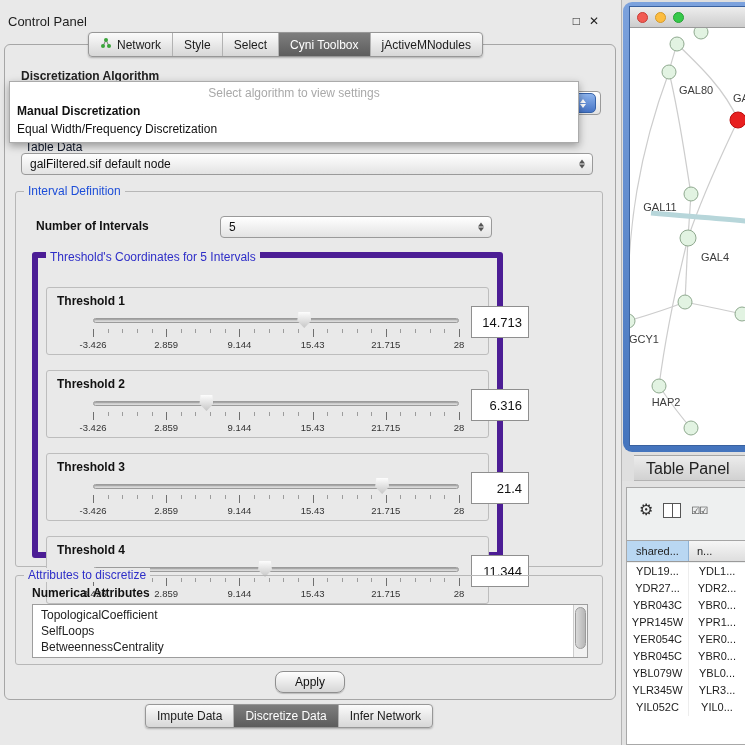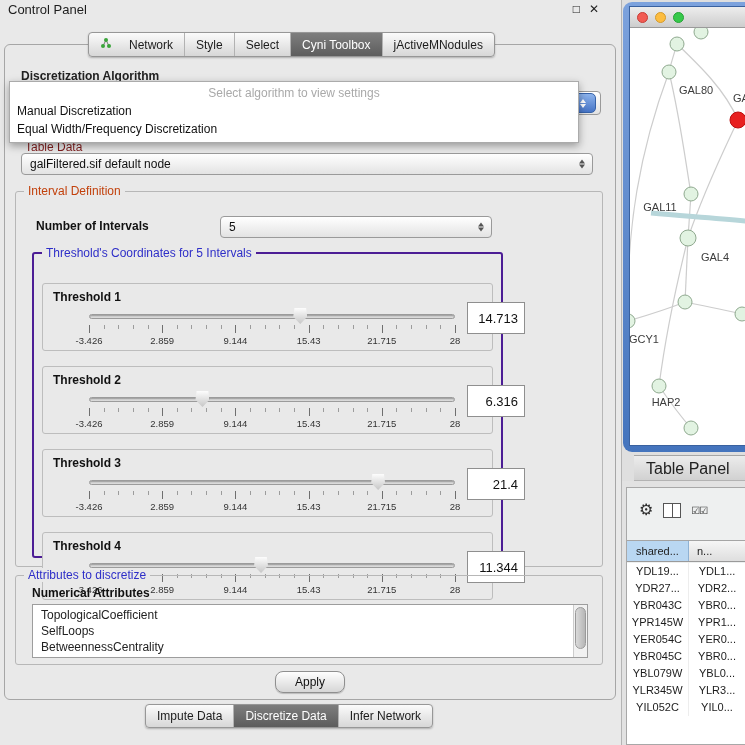--- a/index.html
+++ b/index.html
@@ -3,64 +3,64 @@
 <meta charset="utf-8">
 <style>
   *{margin:0;padding:0;box-sizing:border-box}
   html,body{width:745px;height:745px}
   body{font-family:"Liberation Sans",sans-serif;background:#e4e4e4;position:relative;overflow:hidden;font-size:12px;color:#111}
 
   .app{position:absolute;inset:0}
 
   
   .control-panel{position:absolute;left:0;top:0;width:622px;height:745px;background:#e9e9e9;border-right:1px solid #b4b4b4}
-  .cp-titlebar{position:absolute;left:0;top:0;width:100%;height:26px;padding:2px 8px 0;display:flex;justify-content:space-between;font-size:13px;color:#1d1d1d}
+  .cp-titlebar{position:absolute;left:0;top:0;width:100%;height:26px;padding:14px 8px 0;display:flex;justify-content:space-between;font-size:13px;color:#1d1d1d}
   .cp-winbtns{display:flex;gap:9px;padding-right:14px;font-size:12px;color:#222}
   .cp-winbtns span{cursor:default}
 
   .tabstrip{display:flex;border:1px solid #979797;border-radius:4px;overflow:hidden;background:linear-gradient(#fbfbfb,#d7d7d7);width:max-content;font-size:12px;color:#1c1c1c;box-shadow:0 1px 2px rgba(0,0,0,.25);z-index:5}
-  .tabstrip .tab{padding:4px 11px;border-left:1px solid #b2b2b2;display:flex;align-items:center;gap:17px;cursor:default;white-space:nowrap}
+  .tabstrip .tab{padding:4px 11px;border-left:1px solid #b2b2b2;display:flex;align-items:center;gap:5px;cursor:default;white-space:nowrap}
   .tabstrip .tab:first-child{border-left:none}
   .tabstrip .tab.selected{background:linear-gradient(#7e7e7e,#5d5d5d);color:#fff}
   .tabstrip.top{position:absolute;left:88px;top:32px}
   .tabstrip.bottom{position:absolute;left:145px;top:704px}
 
   .cp-body{position:absolute;left:4px;top:44px;width:612px;height:656px;border:1px solid #a6a6a6;border-radius:6px;background:#e9e9e9}
 
   
   .alg-label{position:absolute;left:16px;top:24px;font-weight:bold;color:#222}
   .alg-combo{position:absolute;left:16px;top:46px;width:580px;height:24px;border:1px solid #9a9a9a;border-radius:4px;background:linear-gradient(#fff,#e2e2e2)}
   .blue-btn{position:absolute;right:4px;top:1px;width:26px;height:20px;border-radius:5px;background:linear-gradient(#8db3ec,#4674c6);border:1px solid #36straight62a8;border:1px solid #3662a8;display:flex;flex-direction:column;align-items:center;justify-content:center;gap:1px}
   .blue-btn i{width:0;height:0;border-left:3.5px solid transparent;border-right:3.5px solid transparent}
   .blue-btn i.up{border-bottom:4px solid #fff}
   .blue-btn i.dn{border-top:4px solid #fff}
 
   .alg-popup{position:absolute;left:4px;top:36px;width:570px;background:#fff;border:1px solid #ababab;box-shadow:0 3px 8px rgba(0,0,0,.35);z-index:30;padding-bottom:4px}
   .popup-placeholder{color:#a9a9a9;text-align:center;padding:4px 0 2px}
   .popup-item{padding:2px 7px;color:#111}
-  .popup-item.bold{font-weight:normal}
-
-  .td-label{position:absolute;left:20px;top:95px;color:#7f1d1d}
+  .popup-item.bold{font-weight:bold}
+
+  .td-label{position:absolute;left:20px;top:95px;color:#0f172a}
   .combo{position:relative;background:linear-gradient(#fff,#e3e3e3);border:1px solid #9a9a9a;border-radius:4px;font-size:12px;color:#111;display:flex;align-items:center;padding:0 24px 0 8px;height:22px;cursor:default}
   .combo .arrows{position:absolute;right:7px;top:50%;transform:translateY(-50%);display:flex;flex-direction:column;gap:1px}
   .combo .arrows i{width:0;height:0;border-left:3.5px solid transparent;border-right:3.5px solid transparent}
   .combo .arrows i.up{border-bottom:4px solid #555}
   .combo .arrows i.dn{border-top:4px solid #555}
   .td-combo{position:absolute;left:16px;top:108px;width:572px}
 
   .group{position:absolute;border:1px solid #b7b7b7;border-radius:3px}
   .gtitle{position:absolute;top:-8px;left:8px;background:#e9e9e9;padding:0 4px;font-size:12px;white-space:nowrap}
-  .gtitle.green{color:#c2410c}
+  .gtitle.green{color:#1d4ed8}
   .gtitle.blue{color:#2e2ec8}
 
   .interval-group{left:10px;top:146px;width:588px;height:376px}
   .noi-label{position:absolute;left:20px;top:27px;font-weight:bold;color:#111}
   .noi-combo{position:absolute;left:204px;top:24px;width:272px}
 
-  .thr-group{position:absolute;left:16px;top:60px;width:471px;height:306px;border:2px solid #4c1d95;border-radius:3px;padding-top:14px}
+  .thr-group{position:absolute;left:16px;top:60px;width:471px;height:306px;border:6px solid #4c1d95;border-radius:3px;padding-top:14px}
   .thr-panel{position:relative;height:68px;border:1px solid #bdbdbd;border-radius:3px;margin:15px 8px 5px;background:#e9e9e9}
   .thr-label{position:absolute;left:10px;top:6px;font-weight:bold;font-size:12px;color:#111}
   .slider-zone{position:absolute;left:46px;top:24px;width:366px;height:40px}
   .slider-track{position:absolute;left:0;right:0;top:6px;height:5px;border-radius:3px;background:linear-gradient(#c2c2c2,#dedede);border:1px solid #9b9b9b;box-shadow:inset 0 1px 1px rgba(0,0,0,.18)}
   .slider-thumb{position:absolute;top:0;width:14px;height:16px;background:linear-gradient(#fdfdfd,#c6c6c6);clip-path:polygon(8% 0,92% 0,100% 55%,50% 100%,0 55%);filter:drop-shadow(0 0 1px #777)}
   .ticks{position:absolute;left:0;top:17px;width:calc(100% + 1px);height:8px;background-image:repeating-linear-gradient(90deg,#6f6f6f 0 1px,transparent 1px 73.2px),repeating-linear-gradient(90deg,#9c9c9c 0 1px,transparent 1px 14.64px);background-size:100% 8px,100% 4px;background-repeat:no-repeat}
   .scale{position:absolute;left:0;top:27px;width:100%;height:12px}
   .scale-label{position:absolute;transform:translateX(-50%);font-size:9.5px;color:#333;white-space:nowrap}
   .thr-value{position:absolute;left:424px;top:18px;width:58px;height:32px;background:#fff;border:1px solid #8f8f8f;font-size:13px;display:flex;align-items:center;justify-content:flex-end;padding-right:6px;color:#111}
 

